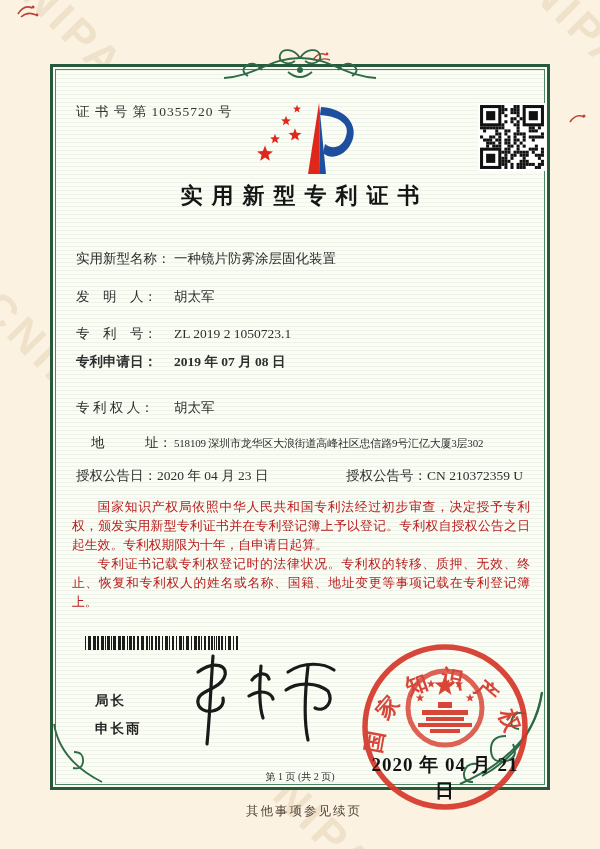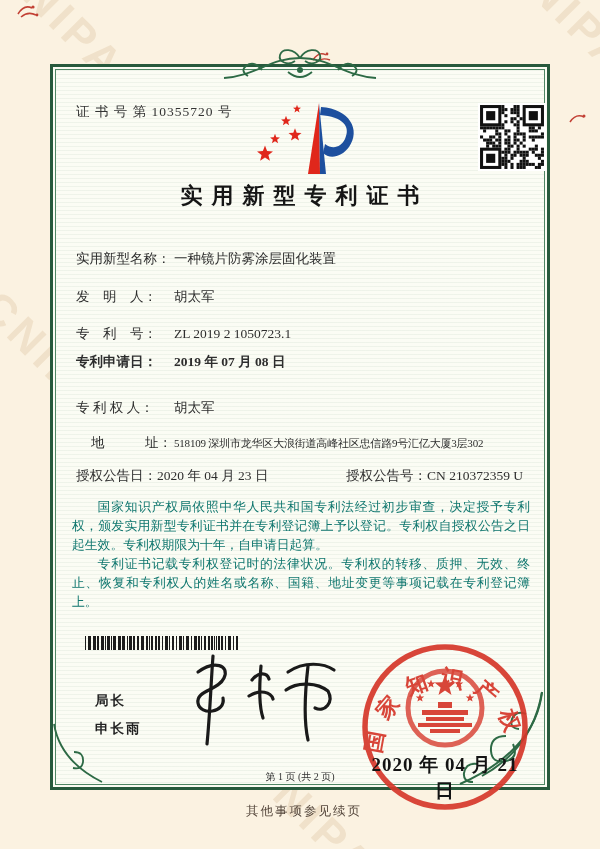--- a/index.html
+++ b/index.html
@@ -17,21 +17,21 @@
   .frame-inner{position:absolute;inset:2px;border:1px solid #4e8563;
       background:repeating-linear-gradient(180deg,rgba(70,125,90,0.07) 0 1px,rgba(0,0,0,0) 1px 4px),#fbfcf4;}
   .cert-no{left:76px;top:103px;font-size:13.5px;letter-spacing:1px;color:#333;}
   .title{left:0;right:0;top:181px;text-align:center;font-size:22px;font-weight:700;
       letter-spacing:9px;text-indent:9px;color:#151515;}
   .field-row{left:76px;font-size:13.5px;color:#2e2e2e;white-space:nowrap;}
   .field-row .label{display:inline-block;min-width:96px;}
   .field-row .value{margin-left:2px;}
   .value-small{font-size:11px;letter-spacing:-0.2px;}
   .paras{left:72px;top:498px;width:458px;font-size:12.8px;line-height:19px;
-      text-align:justify;color:#0f766e;}
+      text-align:justify;color:#b91c1c;}
   .paras p{margin:0;text-indent:2em;}
   .director{left:95px;font-family:Liberation Sans, sans-serif;font-weight:600;
       font-size:13.5px;color:#222;letter-spacing:2px;}
   .seal-date{left:360px;top:752px;width:170px;text-align:center;font-size:19px;
       font-weight:600;color:#131313;letter-spacing:1px;}
   .page-info{left:0;right:0;top:770px;text-align:center;font-size:10px;color:#333;}
   .footer-note{left:0;right:0;top:803px;text-align:center;font-size:12.5px;
       color:#53453a;letter-spacing:2px;padding-left:8px;}
   svg{display:block;}
   .qr-bg{background:#fff;}

